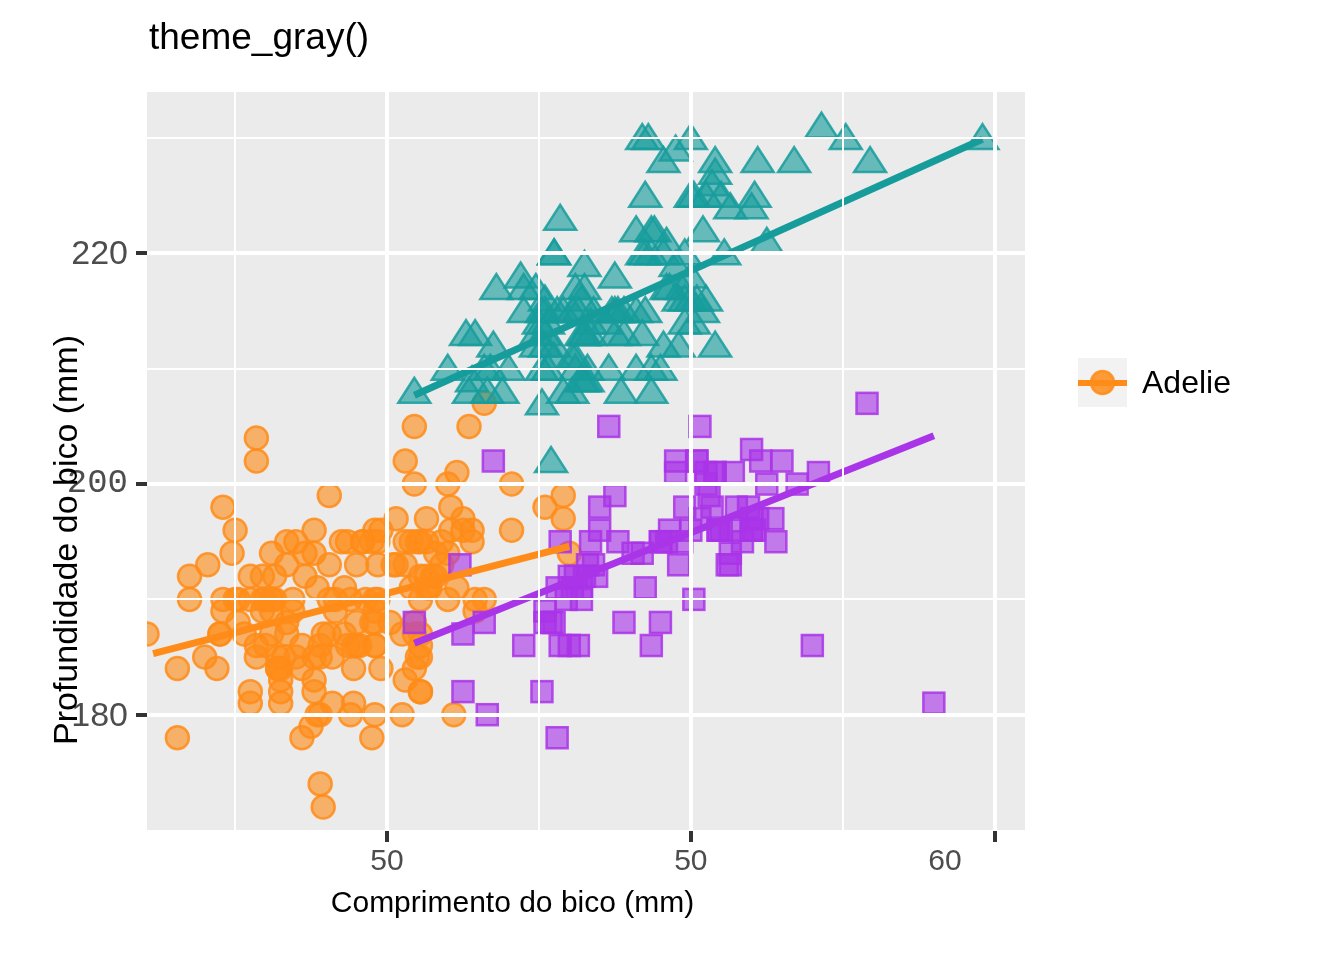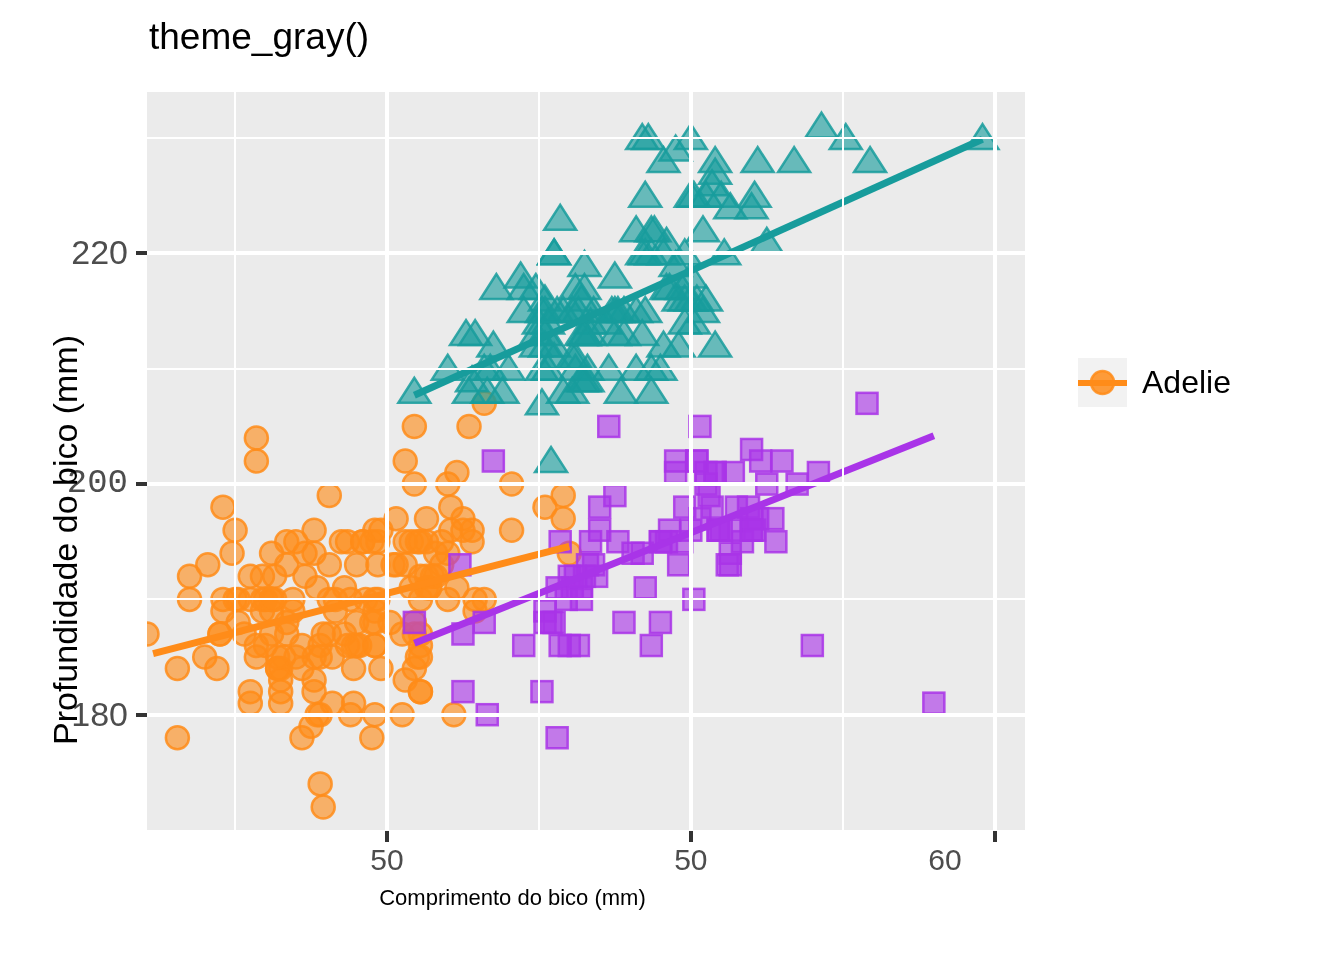--- a/index.html
+++ b/index.html
@@ -57,21 +57,21 @@
     font-size: 34px;
     color: #000000;
     white-space: nowrap;
   }
   #x-axis-title {
     position: absolute;
     left: 0;
     top: 885px;
     width: 1025px;
     text-align: center;
-    font-size: 22px;
+    font-size: 30px;
     color: #000000;
     white-space: nowrap;
   }
   .tick-label-y {
     position: absolute;
     right: 1336px;
     text-align: right;
     font-size: 34px;
     color: #4D4D4D;
     white-space: nowrap;

